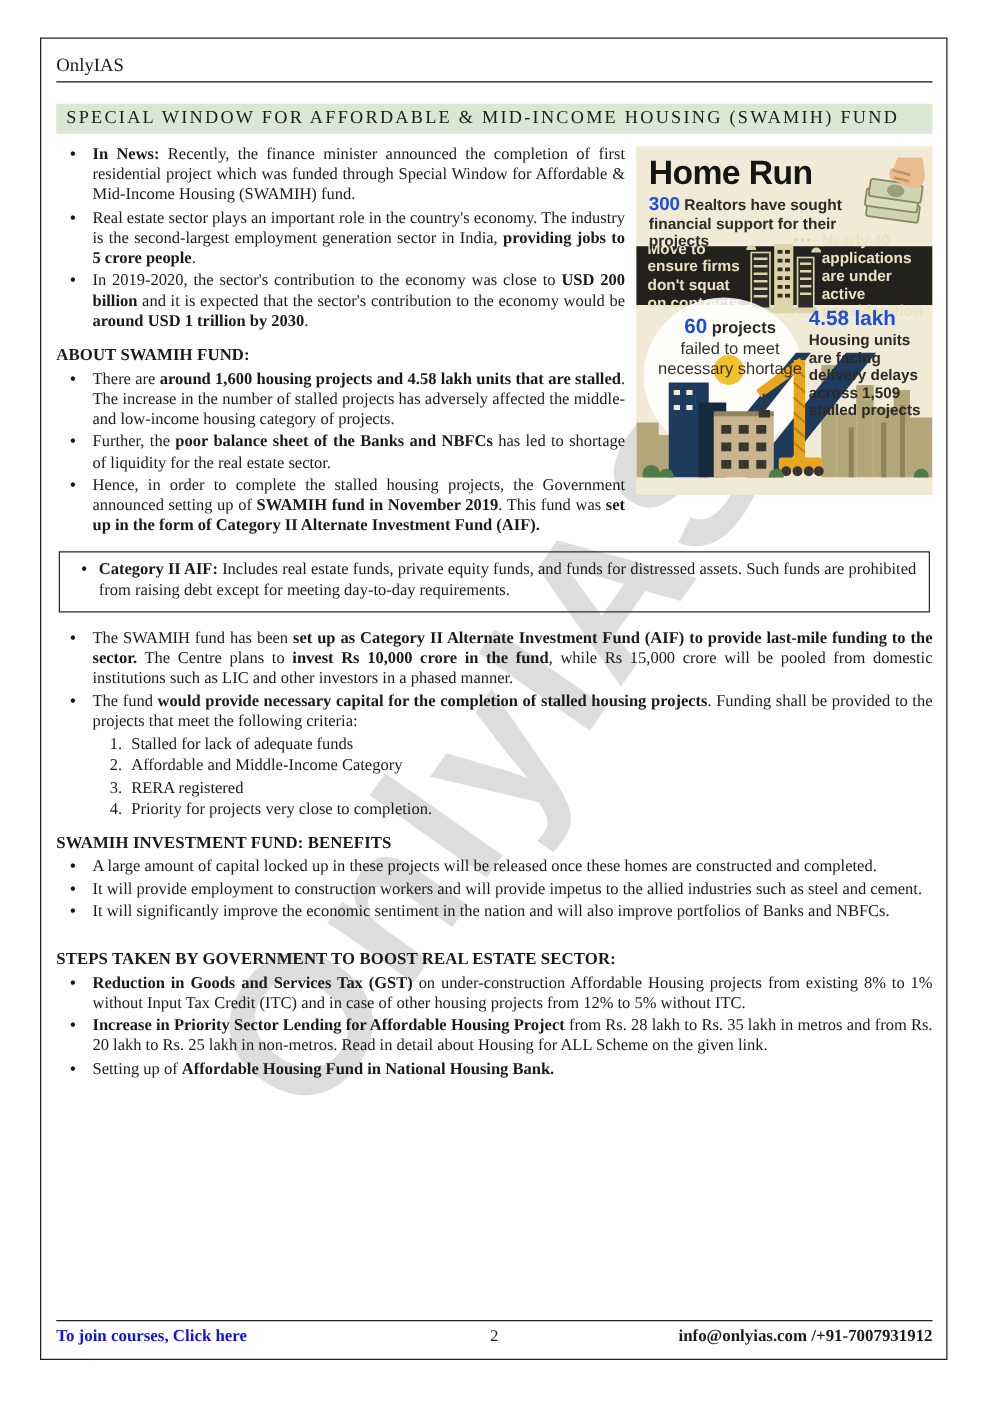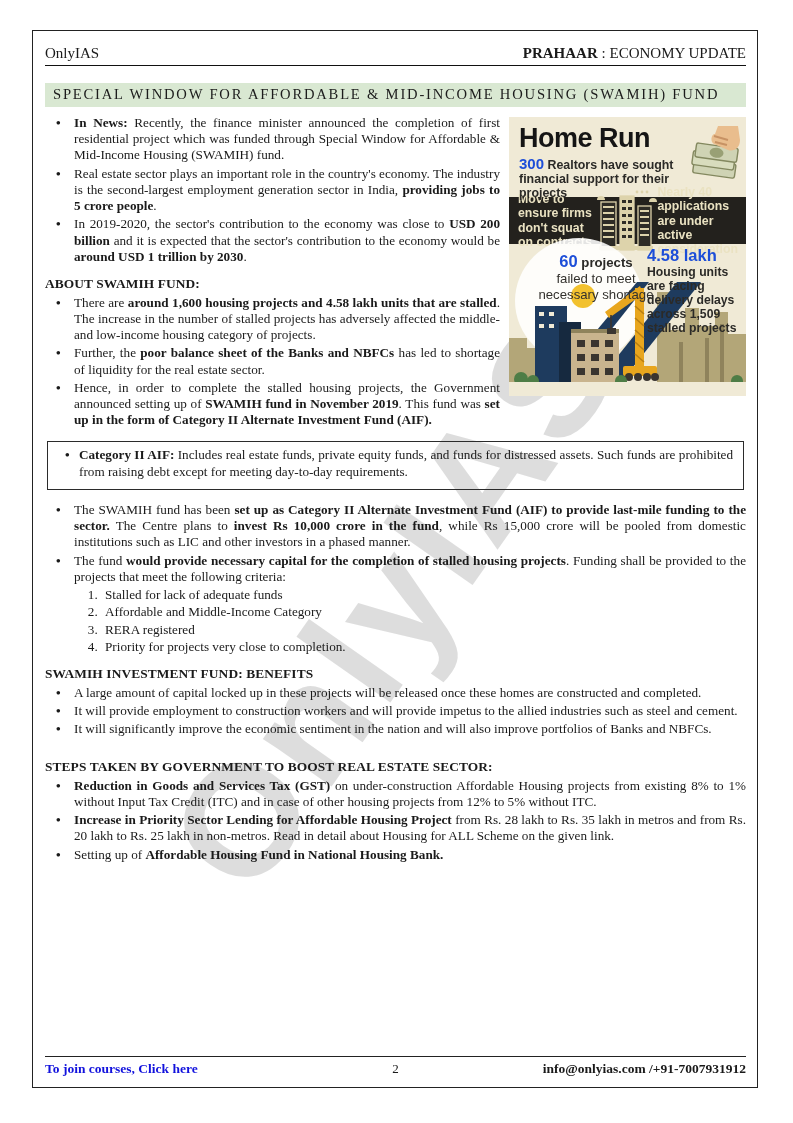--- a/index.html
+++ b/index.html
@@ -44,21 +44,21 @@
   .info .stat1 .v{font-size:15px;}
   .handsvg{position:absolute;right:2px;top:2px;}
   .band{height:47px;background:#23211d;display:flex;align-items:center;color:#eae2c2;
         font-size:12.3px;font-weight:bold;line-height:1.14;}
   .band .bl{width:84px;padding:4px 2px 4px 9px;}
   .band .bc{width:62px;flex:none;}
   .band .br{width:92px;padding:4px 6px 4px 0;}
   .bottom{position:relative;height:138px;}
   .bubble{position:absolute;left:6px;top:-6px;width:128px;height:126px;border-radius:50%;
           background:rgba(255,255,255,.88);}
-  .stat2{position:absolute;left:24px;top:8px;width:126px;text-align:center;line-height:1.18;
+  .stat2{position:absolute;left:12px;top:8px;width:126px;text-align:center;line-height:1.18;
          font-size:13.2px;color:#33312d;}
   .stat2 .v{font-size:16.5px;font-weight:bold;}
   .stat2 b{color:#2b2a27;}
   .stat3{position:absolute;right:5px;top:2px;width:94px;font-size:12.2px;font-weight:bold;
          line-height:1.15;color:#2b2a27;}
   .stat3 .v{font-size:16.5px;}
   .scene{position:absolute;left:0;bottom:0;}
 
   
   .foot{position:absolute;left:12px;right:11px;bottom:10px;border-top:1.4px solid #222;
@@ -70,21 +70,20 @@
 </head>
 <body>
 
 <div class="canvas">
   <div class="sheet">
     <div class="watermark">OnlyIAS</div>
 
     <div class="z">
       <div class="hdr">
         <span class="brand">OnlyIAS</span>
-        <span class="doc"><b>PRAHAAR</b><span> : ECONOMY UPDATE</span></span>
       </div>
 
       <div class="titlebar">SPECIAL WINDOW FOR AFFORDABLE &amp; MID-INCOME HOUSING (SWAMIH) FUND</div>
 
       <div class="content">
 
         <div class="info">
           <div class="top">
             <div class="hr-title">Home Run</div>
             <div class="stat1"><span class="v red">300</span><span> Realtors have sought financial support for their projects</span></div>

